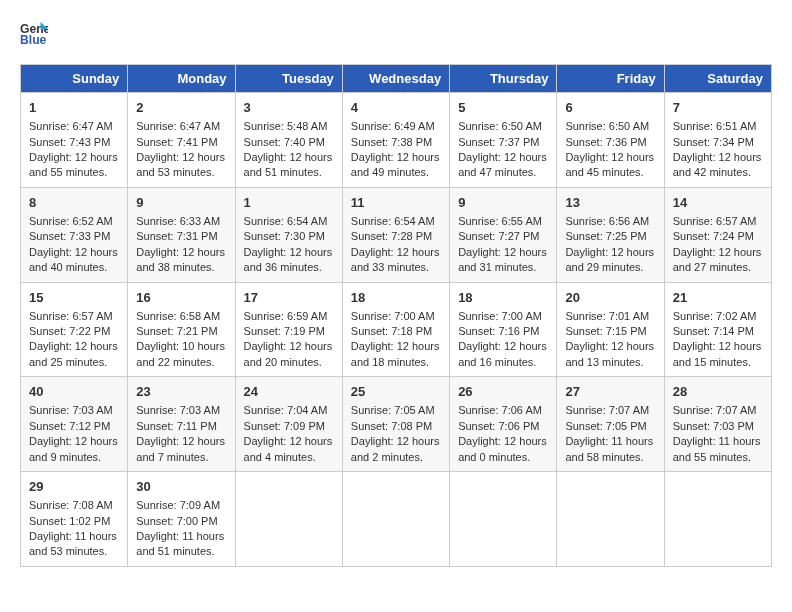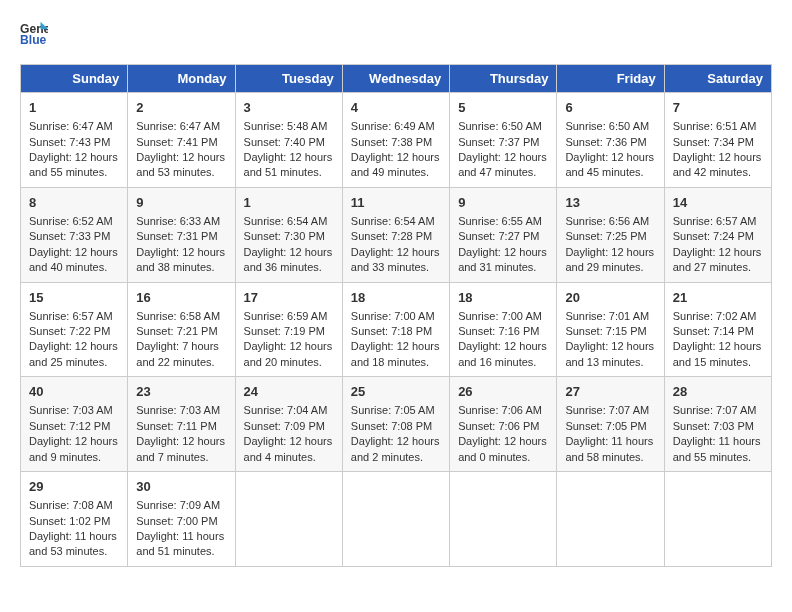--- a/index.html
+++ b/index.html
@@ -134,21 +134,21 @@
         <td><span class="day-num">8</span><span>Sunrise: 6:52 AM</span><br><span>Sunset: 7:33 PM</span><br><span>Daylight: 12 hours and 40 minutes.</span></td>
         <td><span class="day-num">9</span><span>Sunrise: 6:33 AM</span><br><span>Sunset: 7:31 PM</span><br><span>Daylight: 12 hours and 38 minutes.</span></td>
         <td><span class="day-num">1</span><span>Sunrise: 6:54 AM</span><br><span>Sunset: 7:30 PM</span><br><span>Daylight: 12 hours and 36 minutes.</span></td>
         <td><span class="day-num">11</span><span>Sunrise: 6:54 AM</span><br><span>Sunset: 7:28 PM</span><br><span>Daylight: 12 hours and 33 minutes.</span></td>
         <td><span class="day-num">9</span><span>Sunrise: 6:55 AM</span><br><span>Sunset: 7:27 PM</span><br><span>Daylight: 12 hours and 31 minutes.</span></td>
         <td><span class="day-num">13</span><span>Sunrise: 6:56 AM</span><br><span>Sunset: 7:25 PM</span><br><span>Daylight: 12 hours and 29 minutes.</span></td>
         <td><span class="day-num">14</span><span>Sunrise: 6:57 AM</span><br><span>Sunset: 7:24 PM</span><br><span>Daylight: 12 hours and 27 minutes.</span></td>
       </tr>
       <tr class="calendar-row">
         <td><span class="day-num">15</span><span>Sunrise: 6:57 AM</span><br><span>Sunset: 7:22 PM</span><br><span>Daylight: 12 hours and 25 minutes.</span></td>
-        <td><span class="day-num">16</span><span>Sunrise: 6:58 AM</span><br><span>Sunset: 7:21 PM</span><br><span>Daylight: 7 hours and 22 minutes.</span></td>
+        <td><span class="day-num">16</span><span>Sunrise: 6:58 AM</span><br><span>Sunset: 7:21 PM</span><br><span>Daylight: 10 hours and 22 minutes.</span></td>
         <td><span class="day-num">17</span><span>Sunrise: 6:59 AM</span><br><span>Sunset: 7:19 PM</span><br><span>Daylight: 12 hours and 20 minutes.</span></td>
         <td><span class="day-num">18</span><span>Sunrise: 7:00 AM</span><br><span>Sunset: 7:18 PM</span><br><span>Daylight: 12 hours and 18 minutes.</span></td>
         <td><span class="day-num">18</span><span>Sunrise: 7:00 AM</span><br><span>Sunset: 7:16 PM</span><br><span>Daylight: 12 hours and 16 minutes.</span></td>
         <td><span class="day-num">20</span><span>Sunrise: 7:01 AM</span><br><span>Sunset: 7:15 PM</span><br><span>Daylight: 12 hours and 13 minutes.</span></td>
         <td><span class="day-num">21</span><span>Sunrise: 7:02 AM</span><br><span>Sunset: 7:14 PM</span><br><span>Daylight: 12 hours and 15 minutes.</span></td>
       </tr>
       <tr class="calendar-row">
         <td><span class="day-num">40</span><span>Sunrise: 7:03 AM</span><br><span>Sunset: 7:12 PM</span><br><span>Daylight: 12 hours and 9 minutes.</span></td>
         <td><span class="day-num">23</span><span>Sunrise: 7:03 AM</span><br><span>Sunset: 7:11 PM</span><br><span>Daylight: 12 hours and 7 minutes.</span></td>
         <td><span class="day-num">24</span><span>Sunrise: 7:04 AM</span><br><span>Sunset: 7:09 PM</span><br><span>Daylight: 12 hours and 4 minutes.</span></td>

